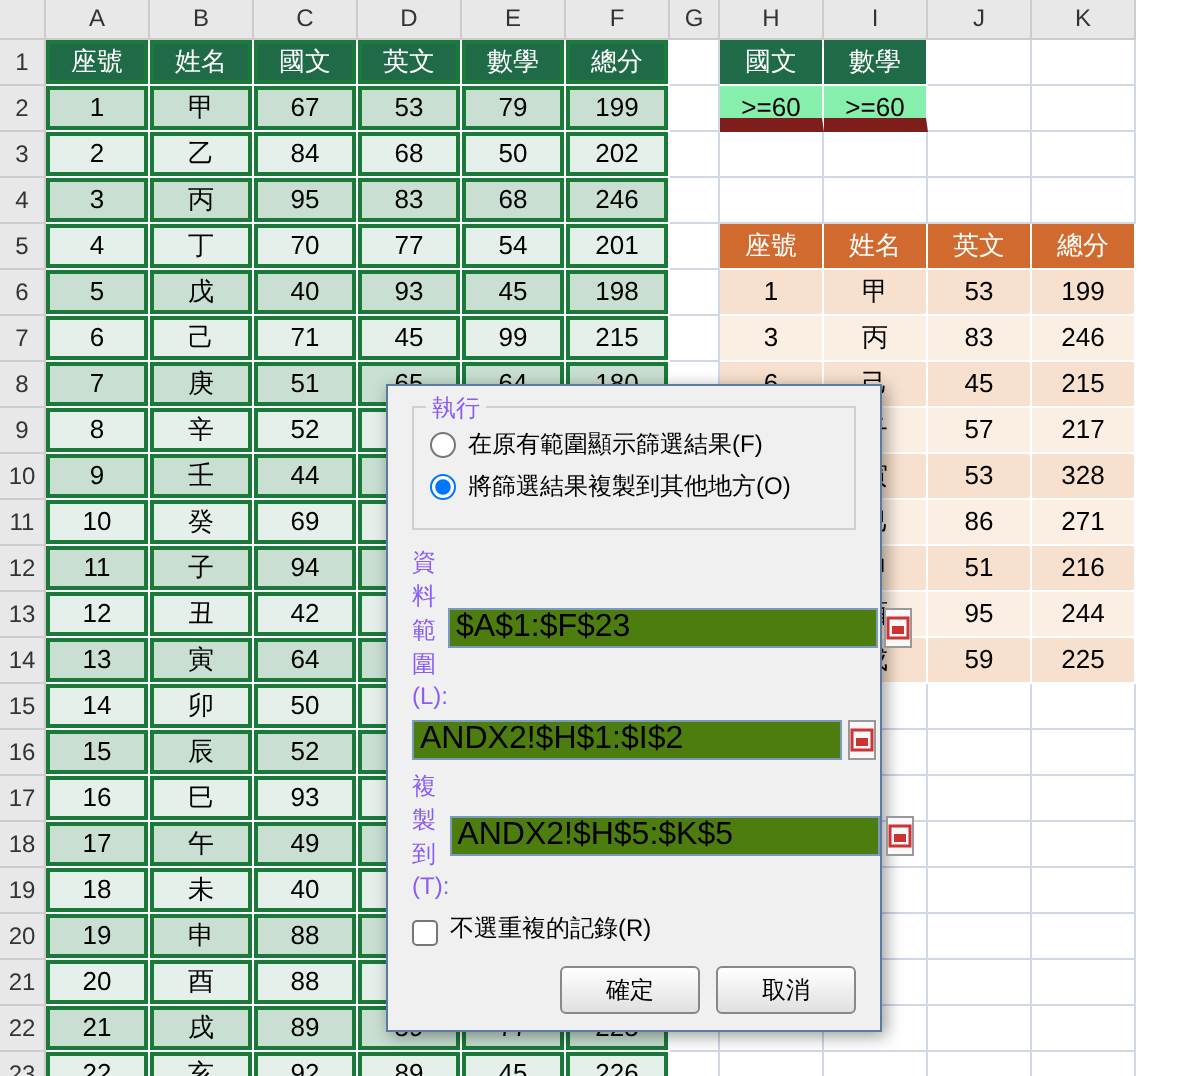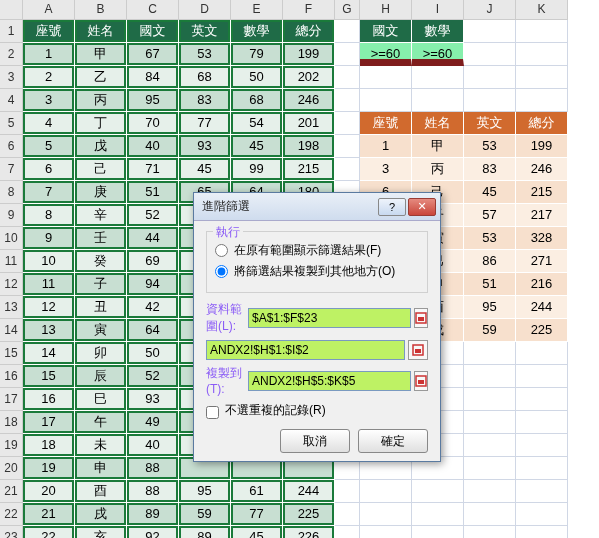--- a/index.html
+++ b/index.html
@@ -25,21 +25,21 @@
 .tbtn { width: 28px; height: 18px; border: 1px solid #888; border-radius: 2px; display: inline-flex; align-items: center; justify-content: center; margin-left: 2px; font-size: 11px; cursor: pointer; }
 .help { background: linear-gradient(#eef3fb,#c8d9ef); }
 .close { background: linear-gradient(#e58a7f,#c9463b); color: #fff; border-color: #9a3b33; }
 .dlgbody { padding: 10px 12px 8px; }
 .group { border: 1px solid #d0d0d0; padding: 6px 8px 8px; margin-bottom: 8px; position: relative; }
 .group .legend { position: absolute; top: -8px; left: 6px; background: #f0f0f0; padding: 0 3px; font-size: 12px; color: #8b5cf6; }
 .radio-row { display: flex; align-items: center; margin: 4px 0; cursor: pointer; }
 .radio-row input { margin-right: 6px; }
 .field-row { display: flex; align-items: center; margin: 5px 0; }
 .field-row .lbl { width: 66px; color: #8b5cf6; }
-.field-row input[type=text] { flex: 1; height: 20px; border: 1px solid #7a9ac0; padding: 0 3px; font-size: 12px; background: #bef264; }
+.field-row input[type=text] { flex: 1; height: 20px; border: 1px solid #7a9ac0; padding: 0 3px; font-size: 16px; background: #4d7c0f; }
 .refbtn { width: 20px; height: 20px; margin-left: 3px; border: 1px solid #999; background: #f8f8f8; display: inline-flex; align-items: center; justify-content: center; cursor: pointer; }
 .refbtn svg { width: 12px; height: 12px; }
 .chk-row { display: flex; align-items: flex-end; margin: 6px 0 10px; cursor: pointer; }
 .chk-row input { margin-right: 6px; }
 .btns { display: flex; justify-content: flex-end; gap: 8px; }
 .btns button { width: 70px; height: 24px; border: 1px solid #888; background: linear-gradient(#fff,#e0e0e0); border-radius: 3px; cursor: pointer; font-size: 12px; }
 </style>
 </head>
 <body>
 
@@ -378,25 +378,20 @@
         <div class="cell" style="width: 25px;"></div>
         <div class="cell "></div>
         <div class="cell "></div>
         <div class="cell "></div>
         <div class="cell "></div>
       </div>
     </div>
 </div>
 
 <div class="dialog">
-  <div class="titlebar">
-    <span class="title">進階篩選</span>
-    <span class="tbtn help">?</span>
-    <span class="tbtn close">✕</span>
-  </div>
   <div class="dlgbody">
     <div class="group">
       <span class="legend">執行</span>
       <label class="radio-row">
         <input type="radio" name="act" style="">
         <span>在原有範圍顯示篩選結果(F)</span>
       </label>
       <label class="radio-row">
         <input type="radio" name="act" checked="" style="">
         <span>將篩選結果複製到其他地方(O)</span>
@@ -429,17 +424,17 @@
             <rect x="1" y="1" width="10" height="10" fill="none" stroke="#c33" stroke-width="1.5"></rect>
             <rect x="3" y="5" width="6" height="4" fill="#c33"></rect>
           </svg>
         </span>
     </div>
     <label class="chk-row">
       <input type="checkbox" style="">
       <span>不選重複的記錄(R)</span>
     </label>
     <div class="btns">
+      <button>確定</button>
       <button>取消</button>
-      <button>確定</button>
     </div>
   </div>
 </div>
 
 </body></html>

